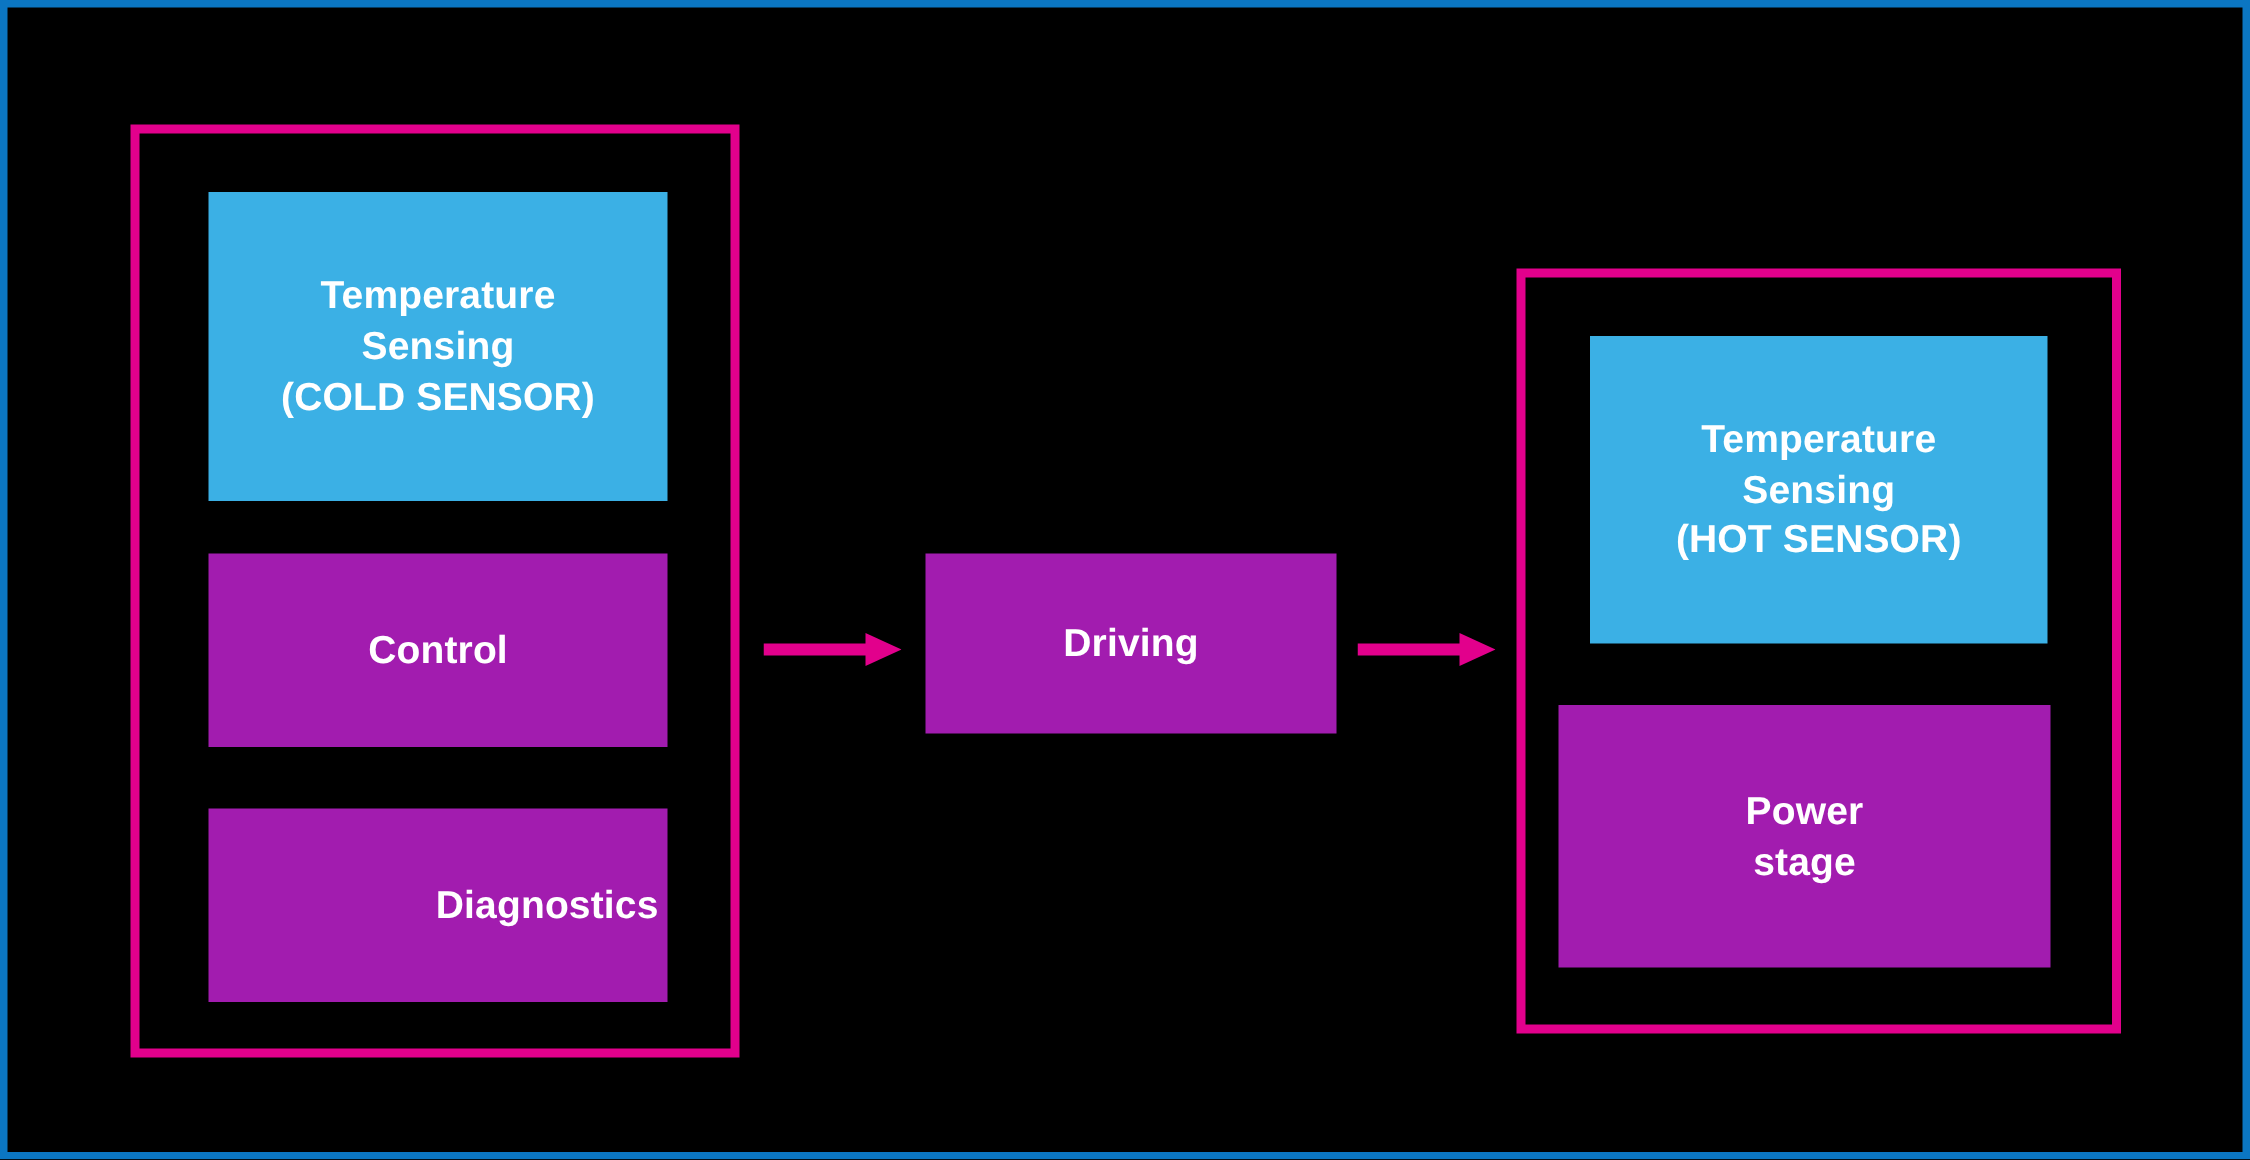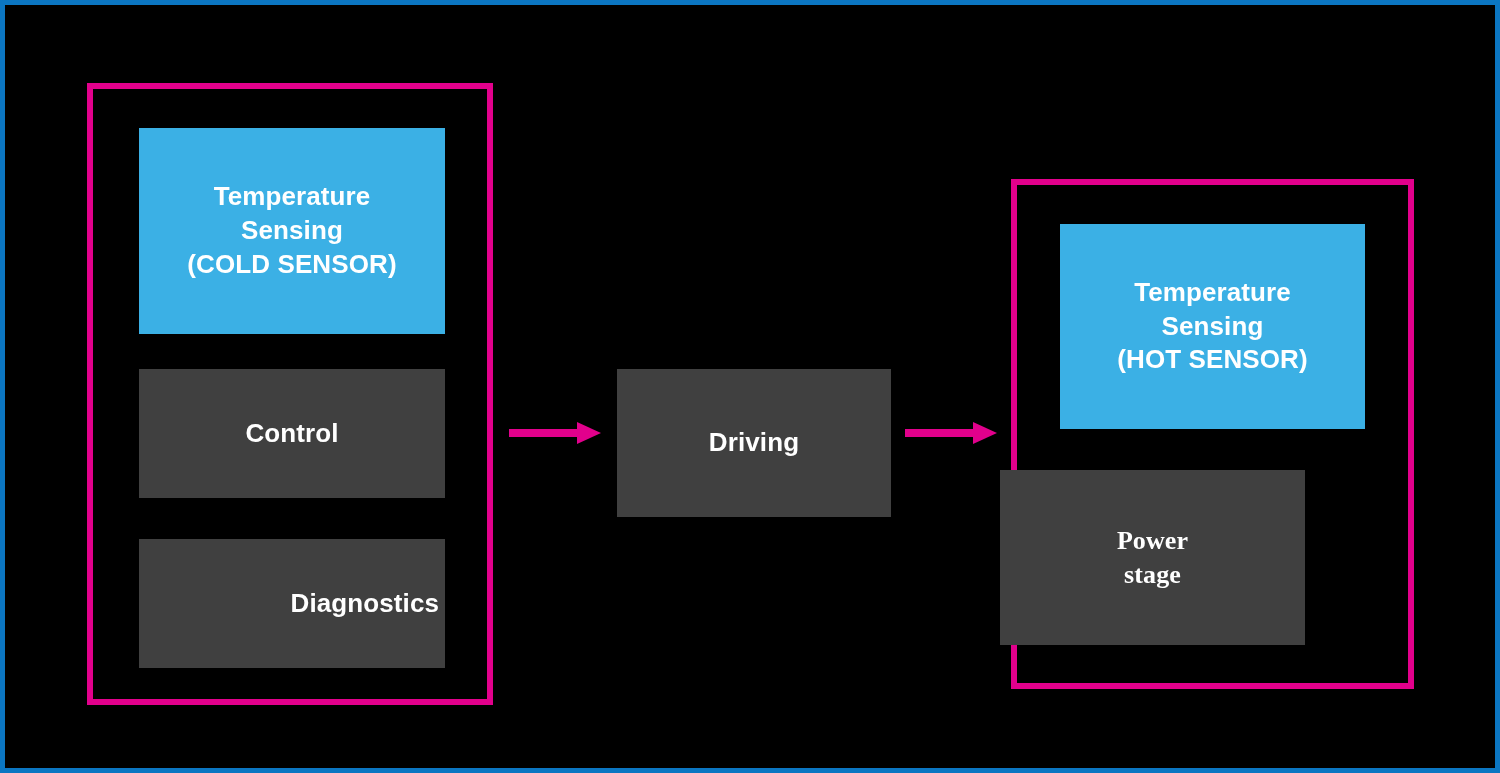--- a/index.html
+++ b/index.html
@@ -60,21 +60,21 @@
     justify-content: center;
     text-align: center;
     color: #ffffff;
     font-weight: bold;
     font-size: 26px;
     line-height: 1.30;
     letter-spacing: 0.1px;
     padding: 2px 6px;
   }
   .block.sensor { background: #3bb0e5; }
-  .block.navy  { background: #404040; }
+  .block.navy  { background: #a21caf; }
 
   #block-cold-sensor {
     left: 139px;
     top: 128px;
     width: 306px;
     height: 206px;
   }
   #block-control {
     left: 139px;
     top: 369px;
@@ -85,34 +85,33 @@
     left: 139px;
     top: 539px;
     width: 306px;
     height: 129px;
     justify-content: flex-end;
   }
   #block-driving {
     left: 617px;
     top: 369px;
     width: 274px;
-    height: 148px;
+    height: 120px;
   }
   #block-hot-sensor {
     left: 1060px;
     top: 224px;
     width: 305px;
     height: 205px;
   }
   #block-power-stage {
-    left: 1000px;
+    left: 1039px;
     top: 470px;
-    width: 305px;
+    width: 328px;
     height: 175px;
-    font-family: Liberation Serif, serif;
   }
 
   .block-label {
     white-space: pre-line;
     display: block;
   }
 
   
   .arrow {
     position: absolute;

